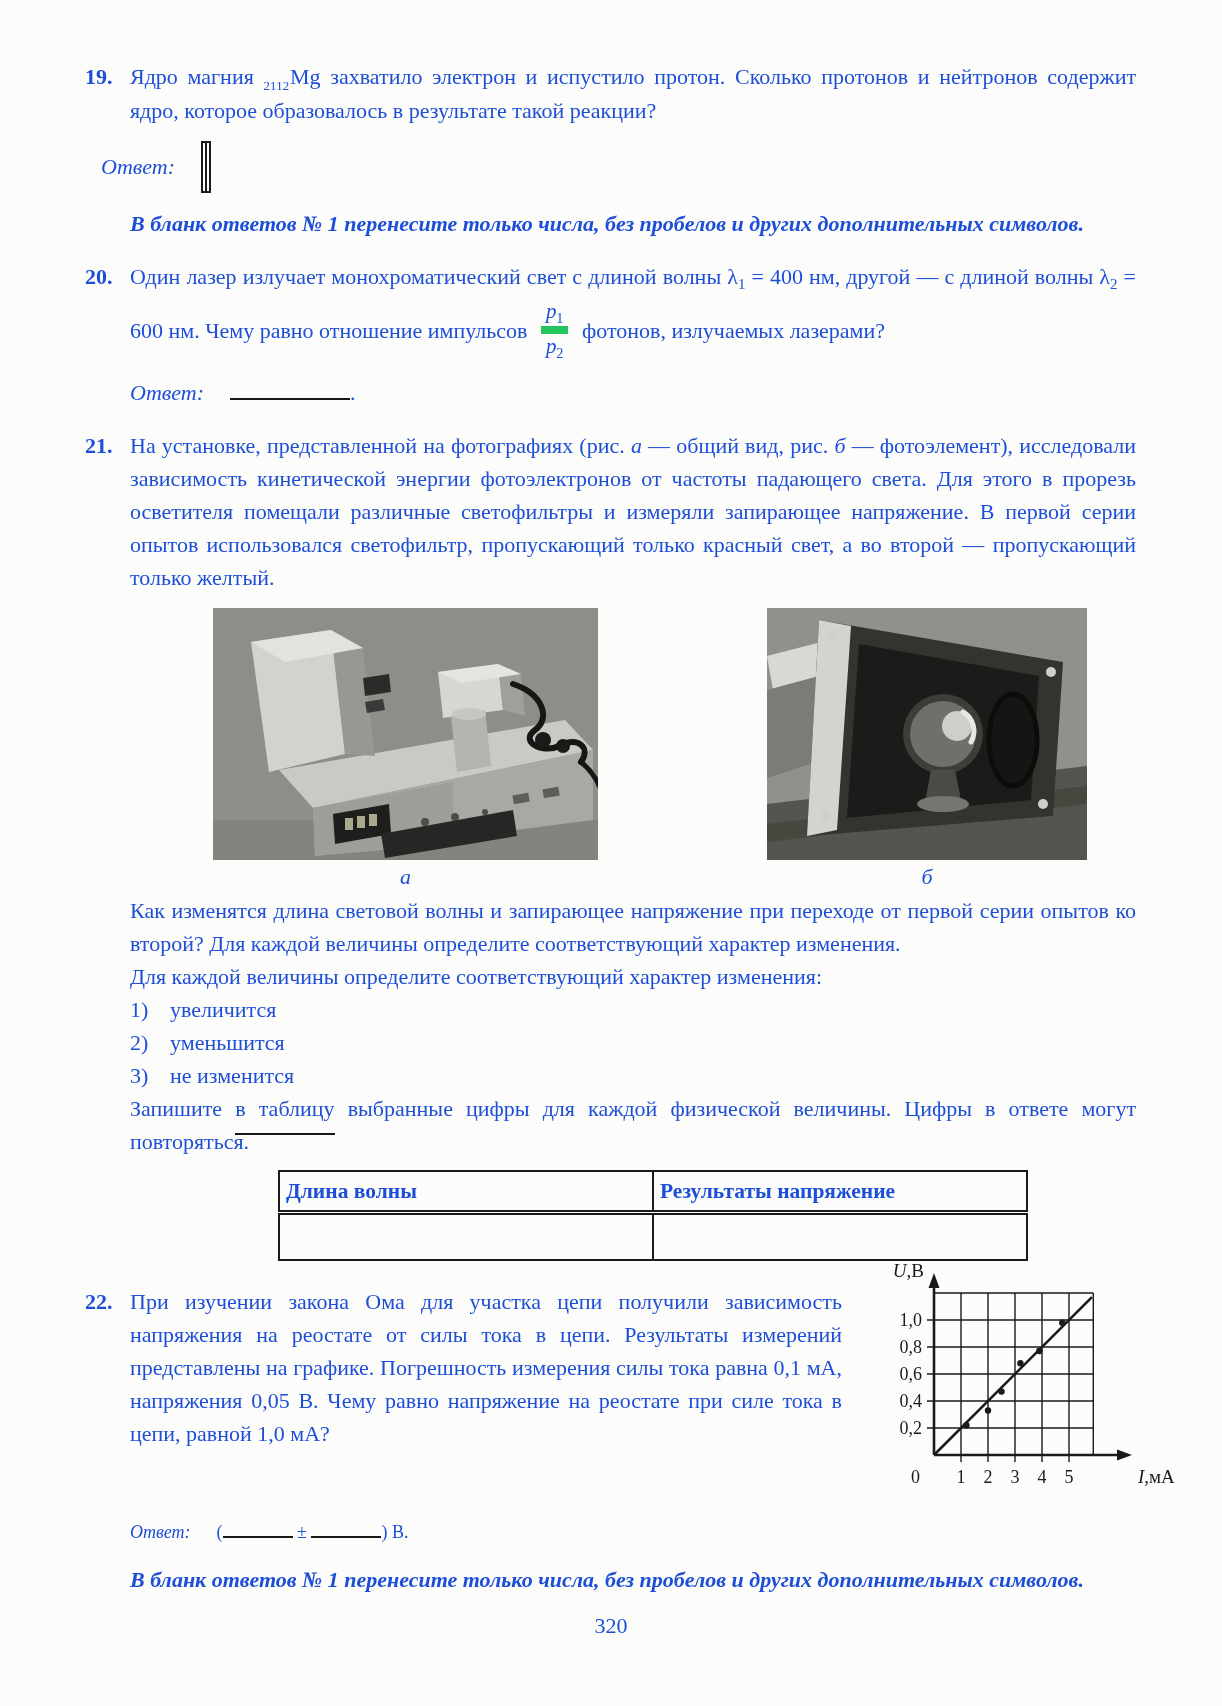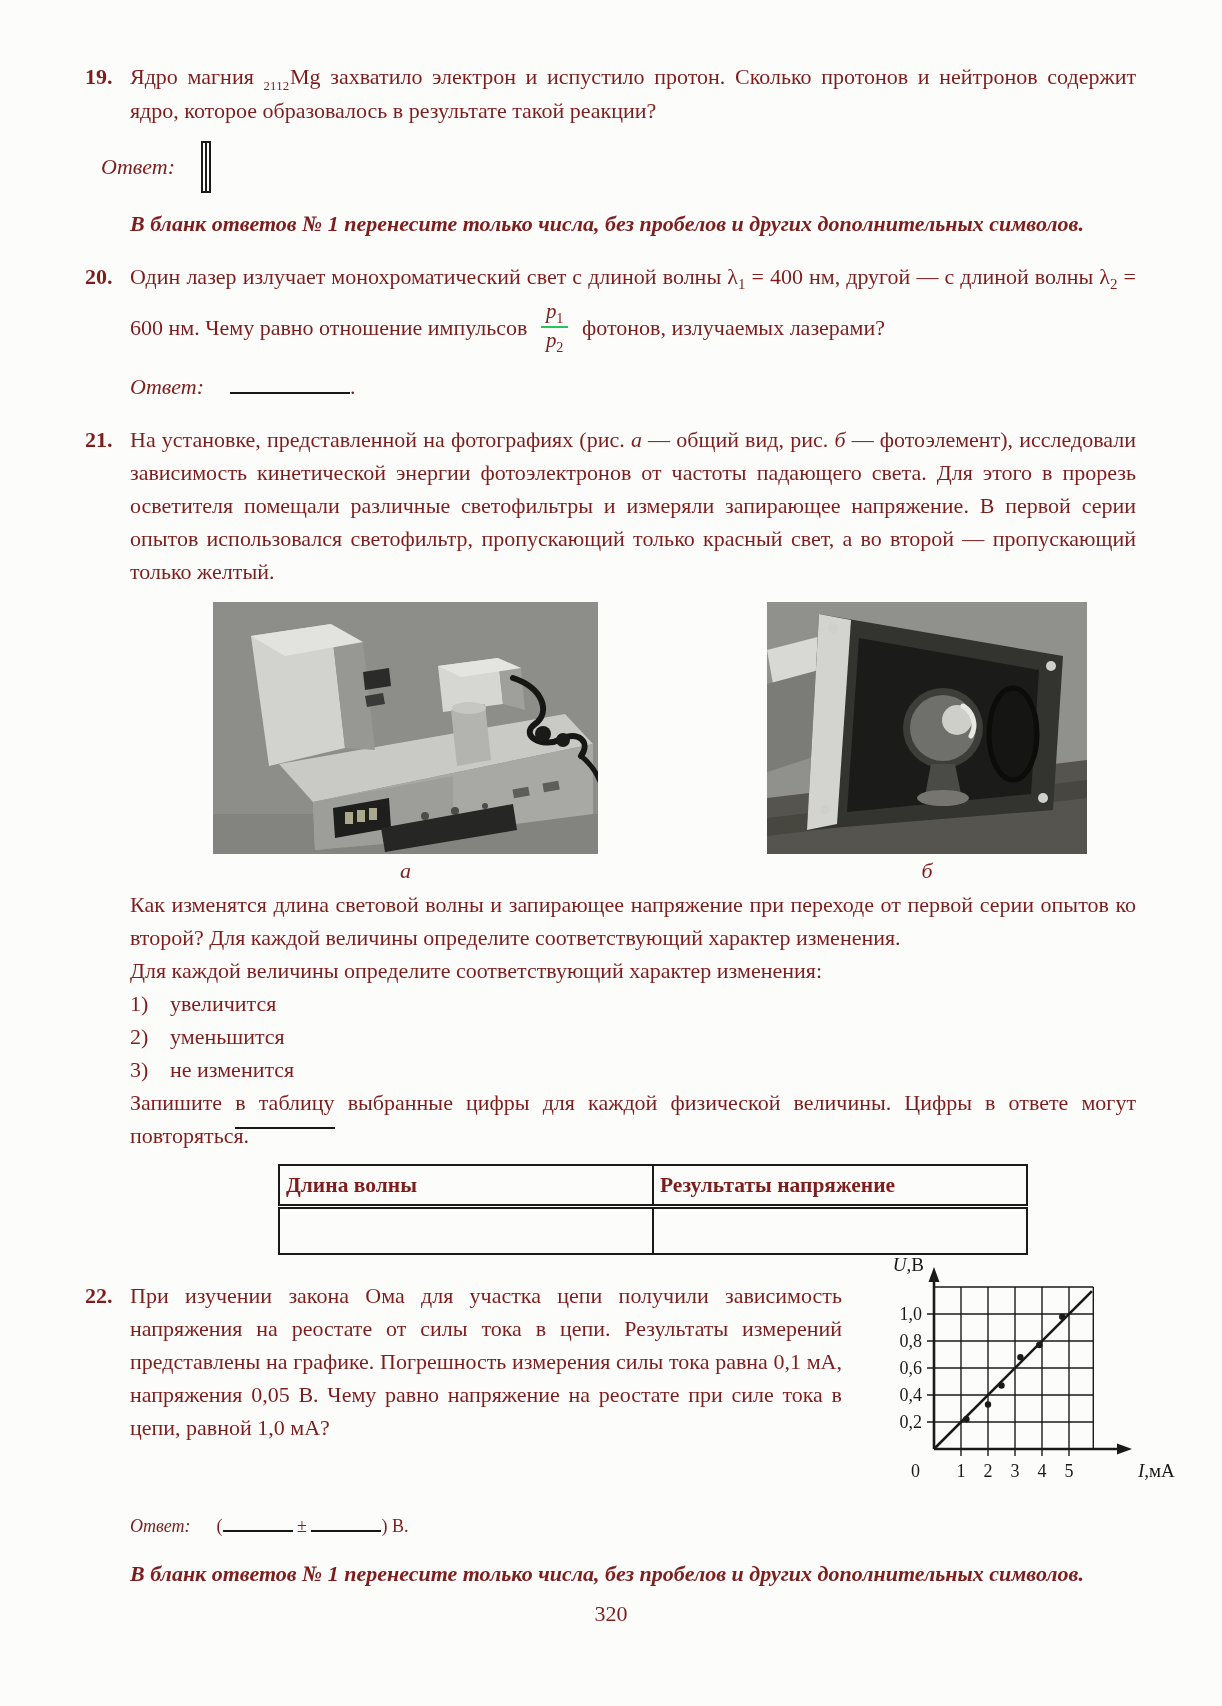--- a/index.html
+++ b/index.html
@@ -1,21 +1,21 @@
 <!DOCTYPE html>
 <html lang="ru"><head>
 <meta charset="utf-8">
 <style>
   html,body{margin:0;padding:0;background:#e8e8e6;}
   .page{
     position:relative;
     width:1222px;height:1706px;
     margin:0 auto;
     background:#fcfcfa;
-    color:#7f1d1d;
+    color:#1d4ed8;
     font-family:"Liberation Serif","DejaVu Serif",serif;
     font-size:22px;line-height:33px;
     box-sizing:border-box;
     padding:60px 86px 0 85px;
     overflow:hidden;
   }
   .q{display:flex;margin-top:0;}
   .qnum{flex:none;width:45px;font-weight:bold;}
   .qbody{flex:1;text-align:justify;}
   .mt8{margin-top:8px}.mt12{margin-top:12px}
@@ -27,21 +27,21 @@
     display:inline-flex;flex-direction:row;
     font-size:0.58em;line-height:1.08;text-align:right;
     vertical-align:-0.45em;margin-right:1px;
   }
   
   .frac{
     display:inline-flex;flex-direction:column;align-items:center;
     vertical-align:middle;line-height:1.15;font-size:0.95em;
     margin:0 8px;position:relative;top:-2px;
   }
-  .frac .fnum{border-bottom:2px solid #22c55e;padding:0 5px 0;font-family:Liberation Serif, serif;}
+  .frac .fnum{border-bottom:8px solid #22c55e;padding:0 5px 0;font-family:Liberation Serif, serif;}
   .frac .fden{padding:0 5px;}
   .frac i{font-family:inherit;}
   sub{font-size:0.68em;}
 
   
   .ans-row{display:flex;align-items:center;margin-left:16px;margin-top:14px;}
   .ans-label{font-style:italic;margin-right:26px;white-space:nowrap;}
   table.anstable{border-collapse:collapse;background:#fcfcfa;}
   table.anstable th{
     border:2px solid #1a1a18;border-bottom:5px double #1a1a18;
@@ -62,21 +62,21 @@
   .opt{display:flex;}
   .optnum{flex:none;width:40px;}
 
   .t2wrap{margin:12px 0 0 148px;}
 
   
   .q22-row{display:flex;}
   .q22-text{width:712px;text-align:justify;}
   .q22-chart{margin-left:auto;margin-right:-52px;margin-top:-24px;flex:none;}
   .q22-answer{margin-top:16px;font-size:18px;}
-  .pageno{position:absolute;left:0;right:0;bottom:76px;text-align:center;font-size:22px;}
+  .pageno{position:absolute;left:0;right:0;bottom:64px;text-align:center;font-size:22px;}
 </style>
 </head>
 <body>
 
 <div class="page">
 
   <div class="q">
     <div class="qnum">19.</div>
     <div class="qbody">
       <span>Ядро магния</span>

